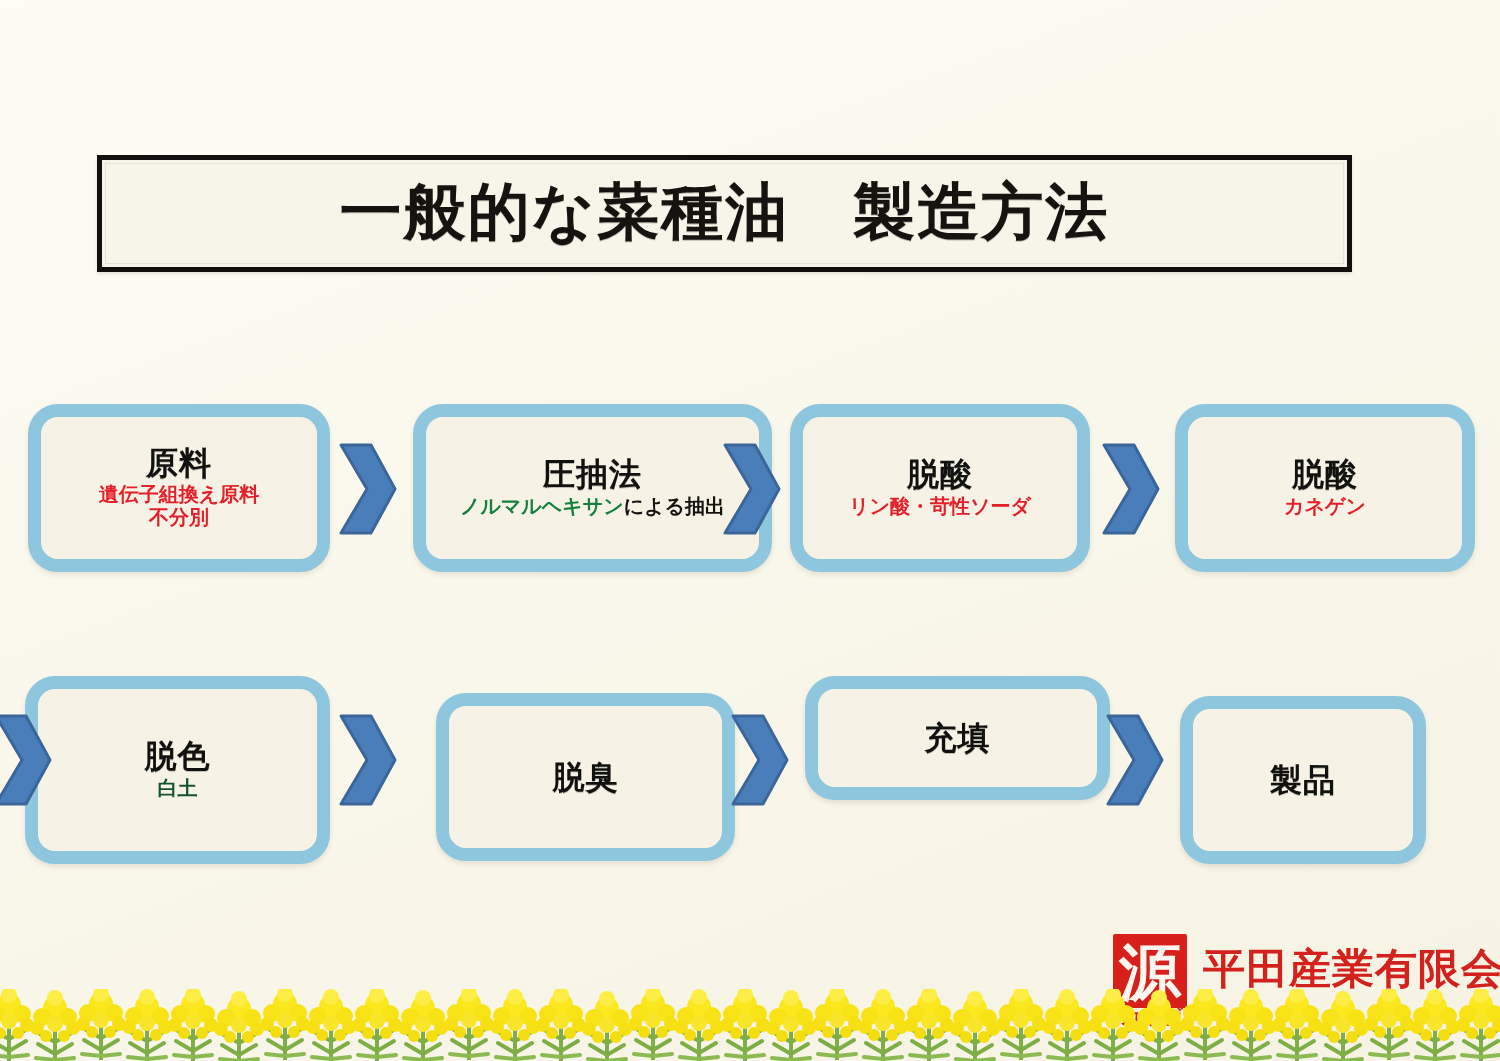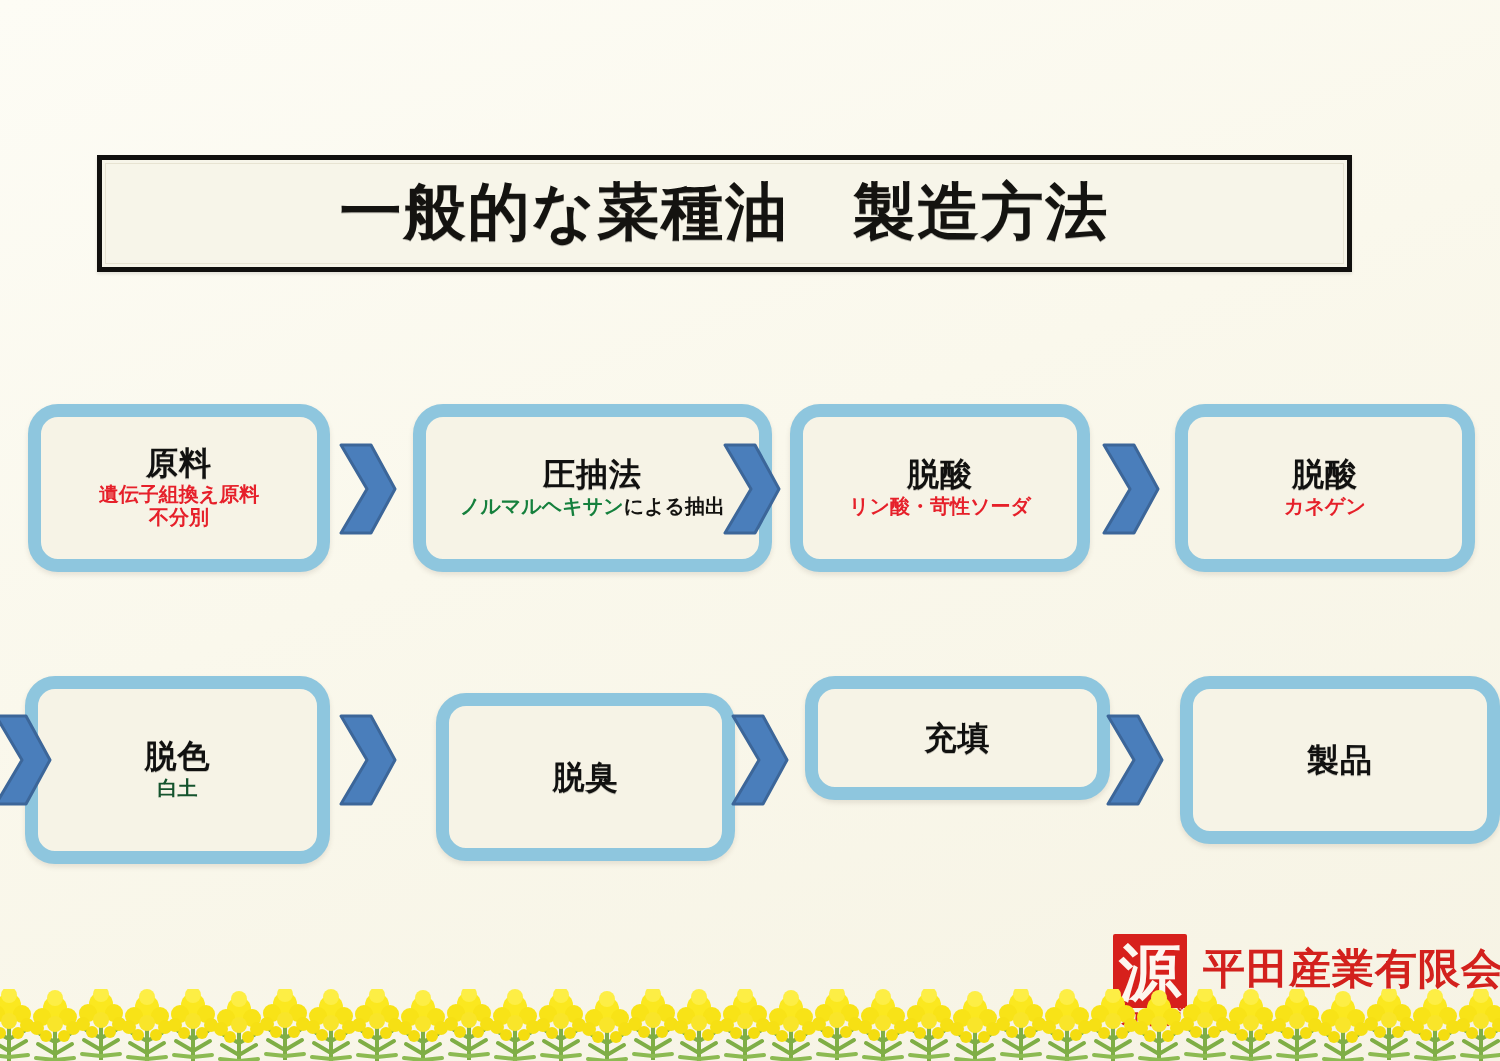--- a/index.html
+++ b/index.html
@@ -221,21 +221,21 @@
   </div>
 
   <div class="pbox" style="left:436px; top:676px; width:299px; height:168px;margin-top:17px;">
     <div class="pbox-main">脱臭</div>
   </div>
 
   <div class="pbox" style="left:805px; top:676px; width:305px; height:124px;">
     <div class="pbox-main">充填</div>
   </div>
 
-  <div class="pbox" style="left:1180px; top:676px; width:320px; height:168px;">
+  <div class="pbox" style="left:1180px; top:696px; width:246px; height:168px;">
     <div class="pbox-main">製品</div>
   </div>
 
   <div class="arrow" style="left:-8px; top:712px;">
     <svg viewBox="0 0 62 96" xmlns="http://www.w3.org/2000/svg">
       <polygon points="4,4 30,48 4,92 34,92 58,48 34,4" fill="#4a7ebb" stroke="#3c6699" stroke-width="3" stroke-linejoin="round"></polygon>
     </svg>
   </div>
   <div class="arrow" style="left:337px; top:712px;">
     <svg viewBox="0 0 62 96" xmlns="http://www.w3.org/2000/svg">

